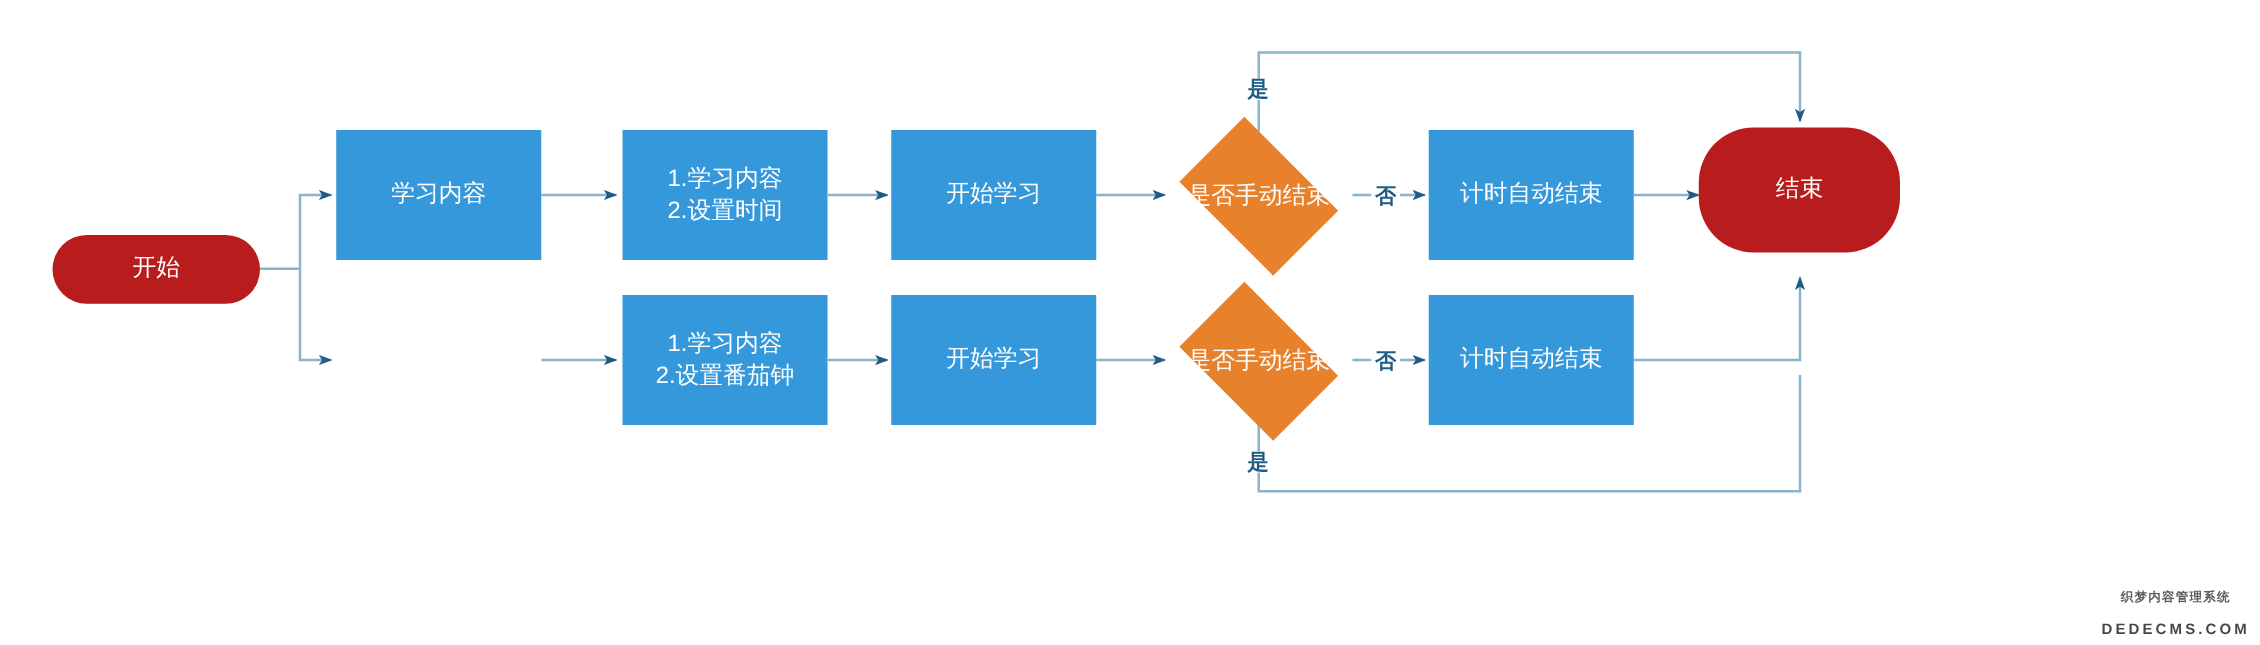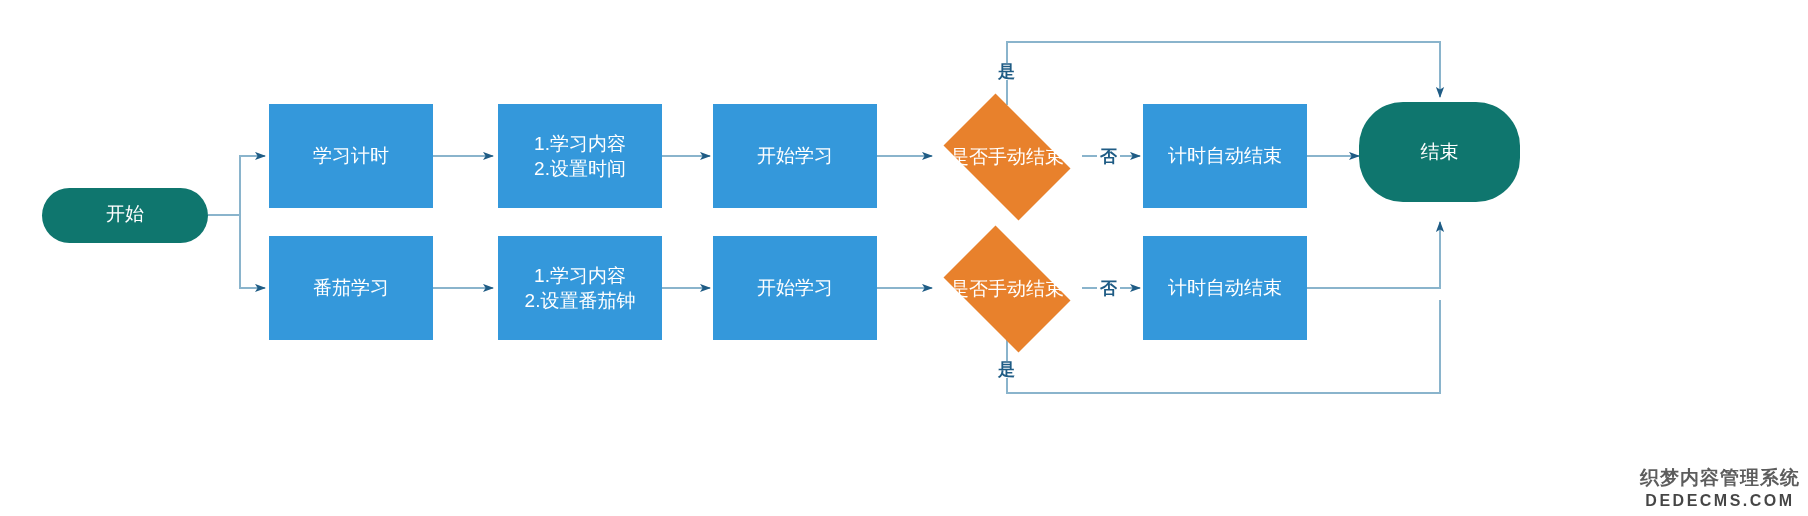--- a/index.html
+++ b/index.html
@@ -2,37 +2,37 @@
 <html><head>
 <meta charset="utf-8">
 <style>
   html,body{margin:0;padding:0;background:#ffffff;}
   body{font-family:"Liberation Sans","DejaVu Sans",sans-serif;}
   #stage{position:relative;width:1808px;height:516px;background:#fff;overflow:hidden;}
   #edges{position:absolute;left:0;top:0;width:1808px;height:516px;pointer-events:none;}
 
   .node{position:absolute;box-sizing:border-box;display:flex;align-items:center;
         justify-content:center;text-align:center;color:#ffffff;line-height:1.32;}
-  .terminator{background:#0f766e;border-radius:44px;font-size:19px;}
+  .terminator{background:#b91c1c;border-radius:44px;font-size:19px;}
   .process{background:#3498DB;font-size:19px;}
   .process .ml{white-space:pre-line;}
   .decision{font-size:19px;text-align:right;}
   .decision .dshape{position:absolute;left:0;top:0;width:100%;height:100%;
         background:#E8812C;transform:rotate(45deg) scale(.7072);}
   .decision .dtext{position:relative;z-index:2;white-space:nowrap;}
 
   .elabel{position:absolute;color:#1F5C85;font-size:17px;font-weight:bold;
           background:#fff;padding:0 3px;line-height:1;}
 
   #watermark{position:absolute;right:8px;bottom:6px;text-align:center;
              color:#4d4d4d;opacity:.82;user-select:none;}
-  #watermark .wm-cn{font-size:19px;font-weight:bold;letter-spacing:1px;
+  #watermark .wm-cn{font-size:10px;font-weight:bold;letter-spacing:1px;
              color:#3a3a3a;display:block;}
-  #watermark .wm-en{font-size:16px;font-weight:bold;letter-spacing:2.5px;
-             color:#1d1d1d;display:block;margin-top:1px;}
+  #watermark .wm-en{font-size:12px;font-weight:bold;letter-spacing:2.5px;
+             color:#1d1d1d;display:block;margin-top:11px;}
 </style>
 </head>
 <body>
 
 <div id="stage">
 
   <svg id="edges" viewBox="0 0 1808 516" xmlns="http://www.w3.org/2000/svg">
     <defs>
       <marker id="ah" markerWidth="11" markerHeight="9" refX="10" refY="4.5" orient="auto" markerUnits="userSpaceOnUse">
         <path d="M0,0.4 L11,4.5 L0,8.6 L2.6,4.5 Z" fill="#1F5C85"></path>
@@ -61,21 +61,21 @@
 
       <path d="M1007,338 L1007,393 L1440,393 L1440,300"></path>
     </g>
   </svg>
 
   <div class="node terminator" style="left:42px;top:188px;width:166px;height:55px;font-family:Liberation Mono, monospace;">
     <span>开始</span>
   </div>
 
   <div class="node process" style="left:269px;top:104px;width:164px;height:104px;">
-    <span>学习计时</span>
+    <span>学习内容</span>
   </div>
 
   <div class="node process" style="left:498px;top:104px;width:164px;height:104px;">
     <span class="ml">1.学习内容
 2.设置时间</span>
   </div>
 
   <div class="node process" style="left:713px;top:104px;width:164px;height:104px;">
     <span>开始学习</span>
   </div>
@@ -86,23 +86,20 @@
   </div>
 
   <div class="node process" style="left:1143px;top:104px;width:164px;height:104px;">
     <span>计时自动结束</span>
   </div>
 
   <div class="node terminator" style="left:1359px;top:102px;width:161px;height:100px;">
     <span>结束</span>
   </div>
 
-  <div class="node process" style="left:269px;top:236px;width:164px;height:104px;">
-    <span>番茄学习</span>
-  </div>
 
   <div class="node process" style="left:498px;top:236px;width:164px;height:104px;">
     <span class="ml">1.学习内容
 2.设置番茄钟</span>
   </div>
 
   <div class="node process" style="left:713px;top:236px;width:164px;height:104px;">
     <span>开始学习</span>
   </div>
 

